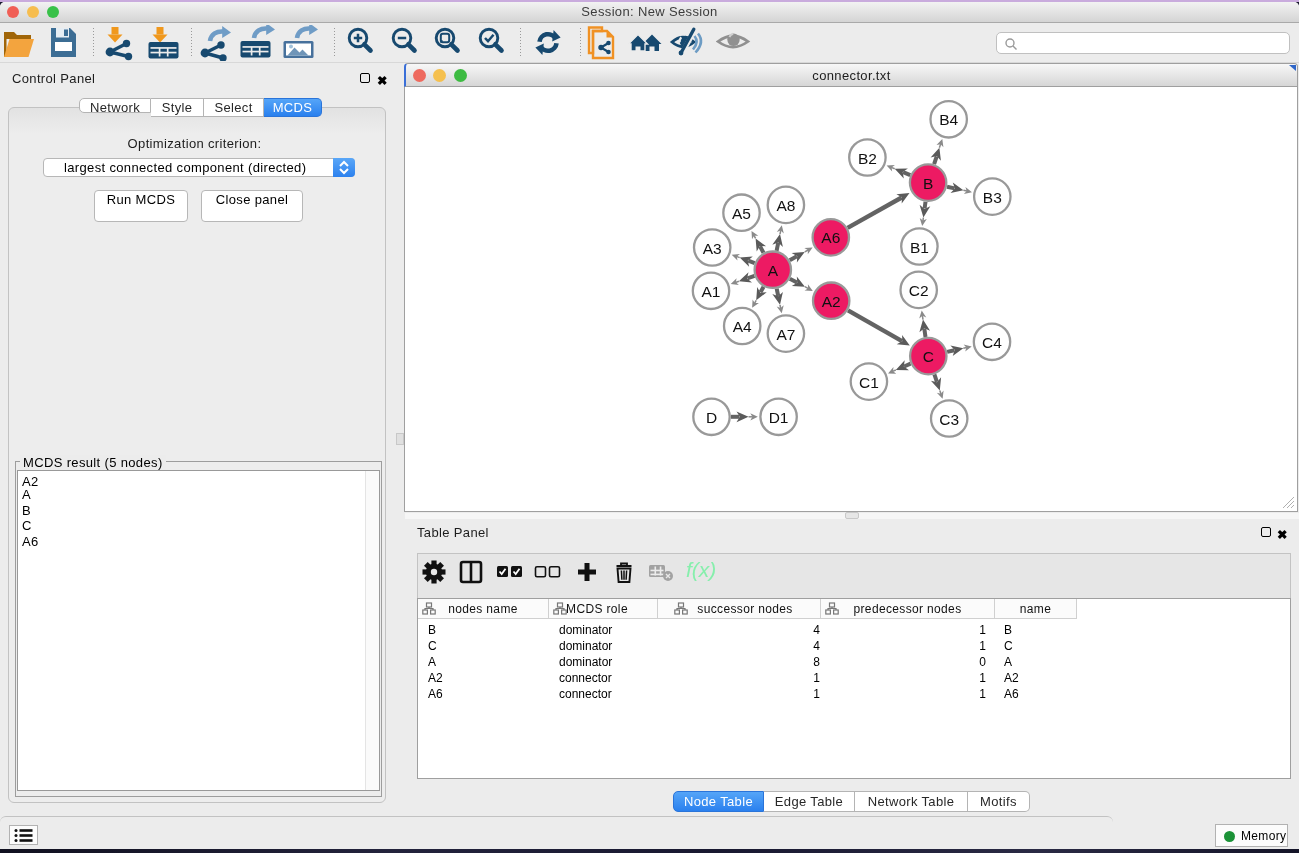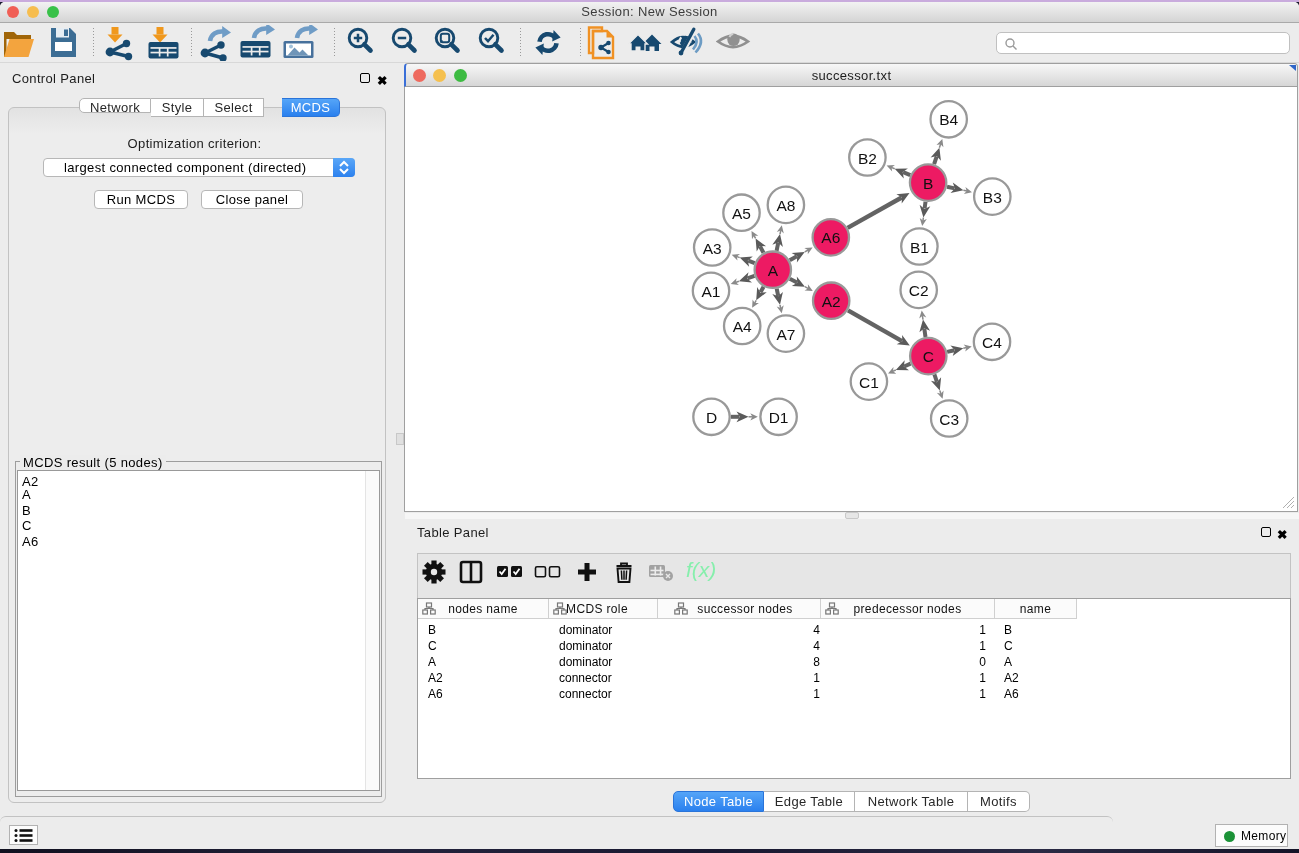--- a/index.html
+++ b/index.html
@@ -38,21 +38,21 @@
   .seg.sel { background:linear-gradient(#55a5f8,#2a80ee); color:#fff; border-color:#2a74d9; }
   #cp-box { left:8px; top:107px; width:378px; height:696px; border:1px solid #c2c2c2; border-radius:6px;
      background:linear-gradient(#e2e2e2, #ededed 26px); }
   #optlabel { left:0; top:136px; width:389px; text-align:center; font-size:13px; color:#1d1d1d;}
   #dropdown { position:absolute; left:43px; top:158px; width:312px; height:19px; background:#fff;
      border:1px solid #b7b7b7; border-radius:4px; }
   #dropdown .txt { position:absolute; left:13px; top:1px; font-size:13px; color:#000; white-space:nowrap;padding-left:7px;}
   #dropdown .step { position:absolute; right:-1px; top:-1px; width:22px; height:19px;
      background:linear-gradient(#5aa7f8,#2c81ee); border-radius:0 4px 4px 0; }
   #dropdown .step svg { position:absolute; left:4px; top:2px; }
-  .macbtn { position:absolute; height:19px; background:#fff; border:1px solid #b7b7b7; border-radius:4px;
+  .macbtn { position:absolute; height:32px; background:#fff; border:1px solid #b7b7b7; border-radius:4px;
      font-size:13px; color:#000; text-align:center; line-height:17px; }
   #mcdsfs { position:absolute; left:15px; top:455px; width:367px; height:343px; }
   #mcdsfs .bord { position:absolute; left:0; top:6px; width:367px; height:336px; border:1px solid #9d9d9d; }
   #mcdsfs .leg { position:absolute; left:5px; top:0px; background:#ececec; padding:0 3px; font-size:13px; color:#000; }
   #mcdslist { position:absolute; left:2px; top:15px; width:363px; height:321px; background:#fff; border:1px solid #999; }
   #mcdslist .item { font-size:13px; color:#000; height:15.8px; line-height:15.8px; padding-left:4px; }
   #mcdslist .item:first-child { padding-top:3px; }
   #mcdslist .sb { position:absolute; right:0px; top:0px; width:14px; height:319px; background:#fafafa; border-left:1px solid #e4e4e4; }
   #statusbar { left:0; top:816px; width:1113px; height:33px; background:#ececec; border-top:1px solid #c2c2c2;border-radius:6px; }
   #listbtn { position:absolute; left:9px; top:8px; width:29px; height:20px; background:#fcfcfc;
@@ -228,21 +228,21 @@
     </div>
   </div>
 <div class="abs" id="cpanel"></div>
 <div class="abs paneltitle" style="left:12px;top:71px;">Control Panel</div>
 <div class="floatbox" style="left:360px;top:73px;"></div>
 <div class="closex" style="left:377px;top:73px;">✖</div>
 <div class="abs" id="cp-box"></div>
 <div class="seg first" style="left:79px;top:98px;width:72px;height:15px;line-height:18px;">Network</div>
 <div class="seg " style="left:151px;top:98px;width:53px;height:19px;line-height:18px;">Style</div>
 <div class="seg " style="left:204px;top:98px;width:60px;height:19px;line-height:18px;">Select</div>
-<div class="seg last sel" style="left:264px;top:98px;width:58px;height:19px;line-height:18px;margin-left:18px;">MCDS</div>
+<div class="seg last sel" style="left:264px;top:98px;width:58px;height:19px;line-height:18px;">MCDS</div>
 <div class="abs" id="optlabel">Optimization criterion:</div>
 <div class="abs" id="dropdown">
     <span class="txt">largest connected component (directed)</span>
     <span class="step">
       <svg width="14" height="15" viewBox="0 0 14 15">
         <path d="M 3 6 L 7 2 L 11 6" stroke="#fff" stroke-width="2" fill="none"></path>
         <path d="M 3 9 L 7 13 L 11 9" stroke="#fff" stroke-width="2" fill="none"></path>
       </svg>
     </span>
   </div>
@@ -255,21 +255,21 @@
       <div class="item">A2</div>
       <div class="item">A</div>
       <div class="item">B</div>
       <div class="item">C</div>
       <div class="item">A6</div>
       <div class="sb"></div>
     </div>
   </div>
 <div class="abs" id="netwin">
     <div id="nw-title">
-      <div class="nw-t">successor.txt</div>
+      <div class="nw-t">connector.txt</div>
       <div class="tl2 r2"></div>
       <div class="tl2 y2"></div>
       <div class="tl2 g2"></div>
     </div>
     <svg style="position:absolute;right:1px;top:1px" width="9" height="8" viewBox="0 0 9 8">
       <path d="M 1 1 L 8 1 L 8 7 Z" fill="#2f66c8"></path>
     </svg>
     <div id="nw-body">
       <svg width="890" height="423" viewBox="0 0 890 423" font-family="Liberation Sans, sans-serif">
         <line x1="356.5" y1="164.8" x2="353.0" y2="158.3" stroke="#636363" stroke-width="4.0"></line>

